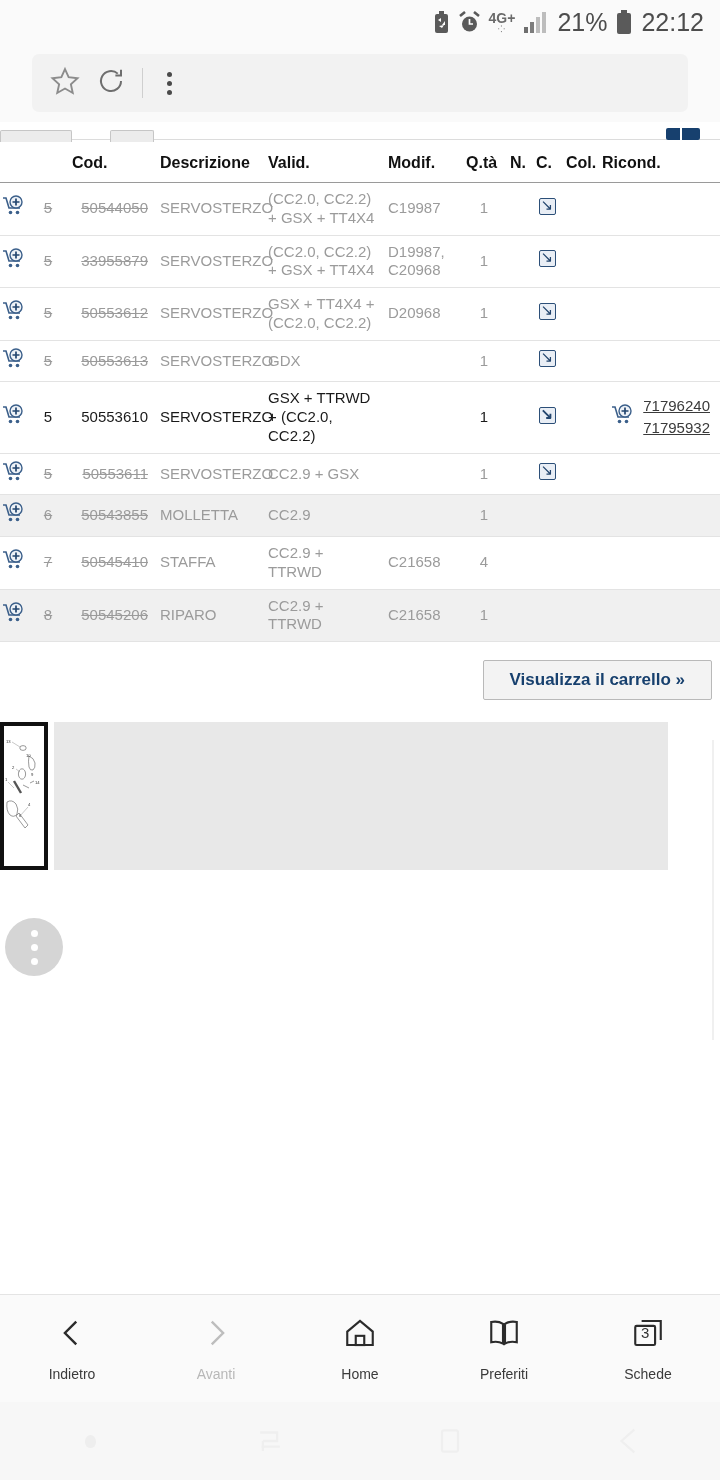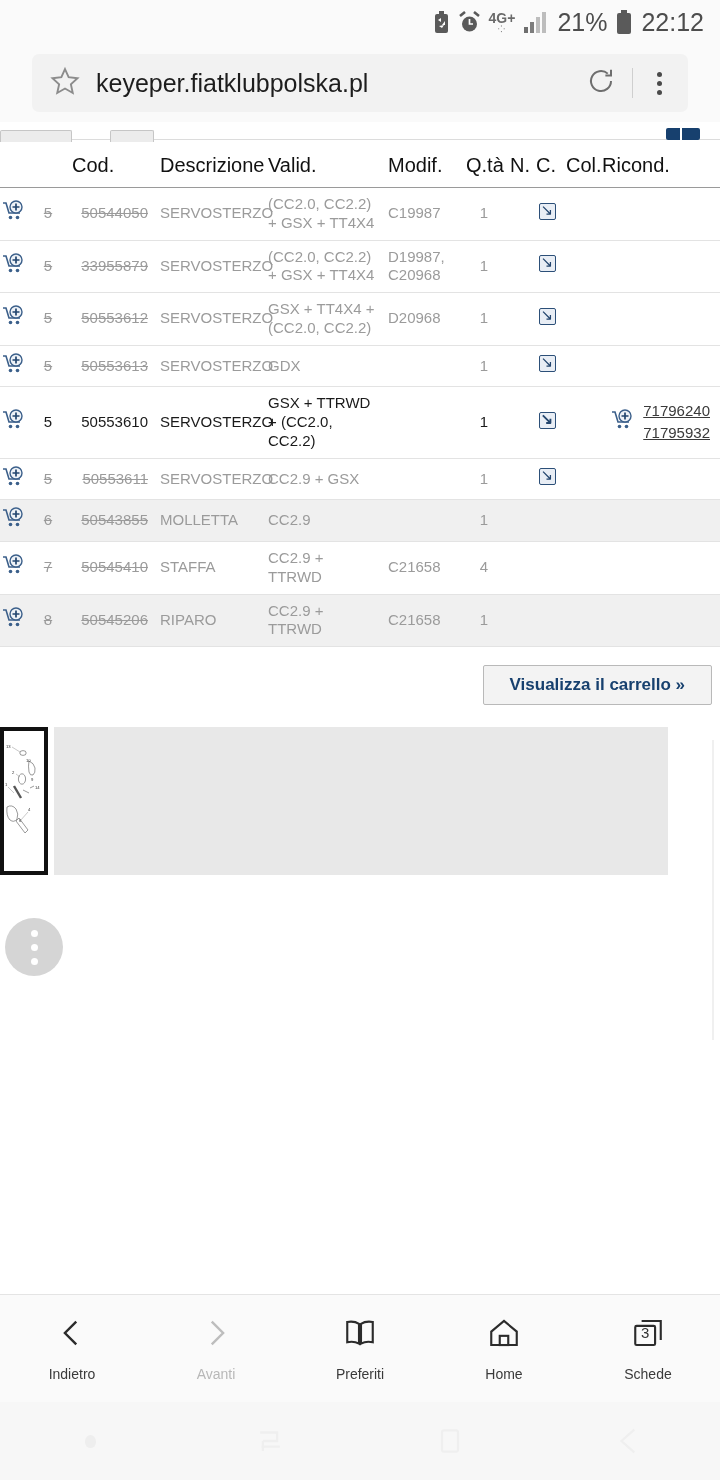--- a/index.html
+++ b/index.html
@@ -51,21 +51,21 @@
   
   .page { position:absolute; top:122px; left:0; width:720px; height:1172px; background:#fff; overflow:hidden; }
 
   .cutoff-row { position:relative; height:18px; border-bottom:1px solid #dcdcdc; background:#fff; }
   .cut-tab { position:absolute; top:8px; height:12px; background:#ececec; border:1px solid #c6c6c6; border-bottom:none; border-radius:2px 2px 0 0; }
   .cut-blue { position:absolute; top:6px; right:20px; width:34px; height:12px; background:#17406e; border-radius:2px; }
   .cut-blue:after { content:""; position:absolute; left:14px; top:0; width:2px; height:12px; background:#fff; }
 
   table.parts { width:100%; border-collapse:collapse; table-layout:fixed; }
   table.parts th {
-    font-size: 20px; font-weight: normal; color:#111;
+    font-size: 16px; font-weight: bold; color:#111;
     text-align:left; padding: 14px 4px 10px 4px;
     border-bottom: 1px solid #9a9a9a;
     vertical-align: bottom;
   }
   table.parts td {
     font-size: 15px; color:#9b9b9b;
     padding: 7px 4px; vertical-align: middle;
     border-bottom: 1px solid #e3e3e3;
     line-height: 1.25;
   }
@@ -204,21 +204,20 @@
     <span class="sb-text">22:12</span>
   </div>
 
   <div class="urlbar-wrap">
     <div class="urlbar">
       <span>
         <svg width="30" height="30" viewBox="0 0 24 24" fill="none" stroke="#8c8c8c" stroke-width="1.5">
             <polygon points="12,2.5 14.9,9 22,9.8 16.7,14.6 18.2,21.6 12,18 5.8,21.6 7.3,14.6 2,9.8 9.1,9"></polygon>
           </svg>
       </span>
-      <span class="url-text" title="Cerca o digita un URL">keyeper.fiatklubpolska.pl</span>
       <span>
         <svg width="30" height="30" viewBox="0 0 24 24" fill="none" stroke="#6e6e6e" stroke-width="1.6">
             <path d="M20 12a8 8 0 1 1-2.6-5.9"></path>
             <polyline points="20,3 20,7.5 15.5,7.5"></polyline>
           </svg>
       </span>
       <span class="url-sep"></span>
       <span class="kebab">
           <i></i>
           <i></i>
@@ -500,34 +499,34 @@
       <span>
         <svg width="34" height="34" viewBox="0 0 24 24" fill="none" stroke="#bdbdbd" stroke-width="1.7">
             <polyline points="9,4 17,12 9,20"></polyline>
           </svg>
       </span>
       <span class="bb-label">Avanti</span>
     </div>
     <div class="bb-item">
       <span>
         <svg width="36" height="34" viewBox="0 0 24 24" fill="none" stroke="#2b2b2b" stroke-width="1.5">
-            <path d="M11.3 5.5 C9 4 5.5 3.8 3 4.2 L3 18.5 C5.5 18 9 18.2 11.3 19.5 Z"></path>
-            <path d="M12.7 5.5 C15 4 18.5 3.8 21 4.2 L21 18.5 C18.5 18 15 18.2 12.7 19.5 Z"></path>
-          </svg>
-      </span>
-      <span class="bb-label">Preferiti</span>
+            <path d="M3 11 L12 3.5 L21 11 L21 20.5 L3 20.5 Z"></path>
+            <rect x="9" y="14" width="6" height="6.5"></rect>
+          </svg>
+      </span>
+      <span class="bb-label">Home</span>
     </div>
     <div class="bb-item">
       <span>
         <svg width="36" height="34" viewBox="0 0 24 24" fill="none" stroke="#2b2b2b" stroke-width="1.5">
-            <path d="M3 11 L12 3.5 L21 11 L21 20.5 L3 20.5 Z"></path>
-            <rect x="9" y="14" width="6" height="6.5"></rect>
-          </svg>
-      </span>
-      <span class="bb-label">Home</span>
+            <path d="M11.3 5.5 C9 4 5.5 3.8 3 4.2 L3 18.5 C5.5 18 9 18.2 11.3 19.5 Z"></path>
+            <path d="M12.7 5.5 C15 4 18.5 3.8 21 4.2 L21 18.5 C18.5 18 15 18.2 12.7 19.5 Z"></path>
+          </svg>
+      </span>
+      <span class="bb-label">Preferiti</span>
     </div>
     <div class="bb-item">
       <span style="position:relative;">
         <svg width="36" height="34" viewBox="0 0 24 24" fill="none" stroke="#2b2b2b" stroke-width="1.5">
             <path d="M7.5 3.5 L21 3.5 L21 17"></path>
             <rect x="3" y="7" width="14" height="13.5" rx="1"></rect>
           </svg>
         <span class="tabs-badge" style="left:11px; top:8px;">3</span>
       </span>
       <span class="bb-label">Schede</span>

